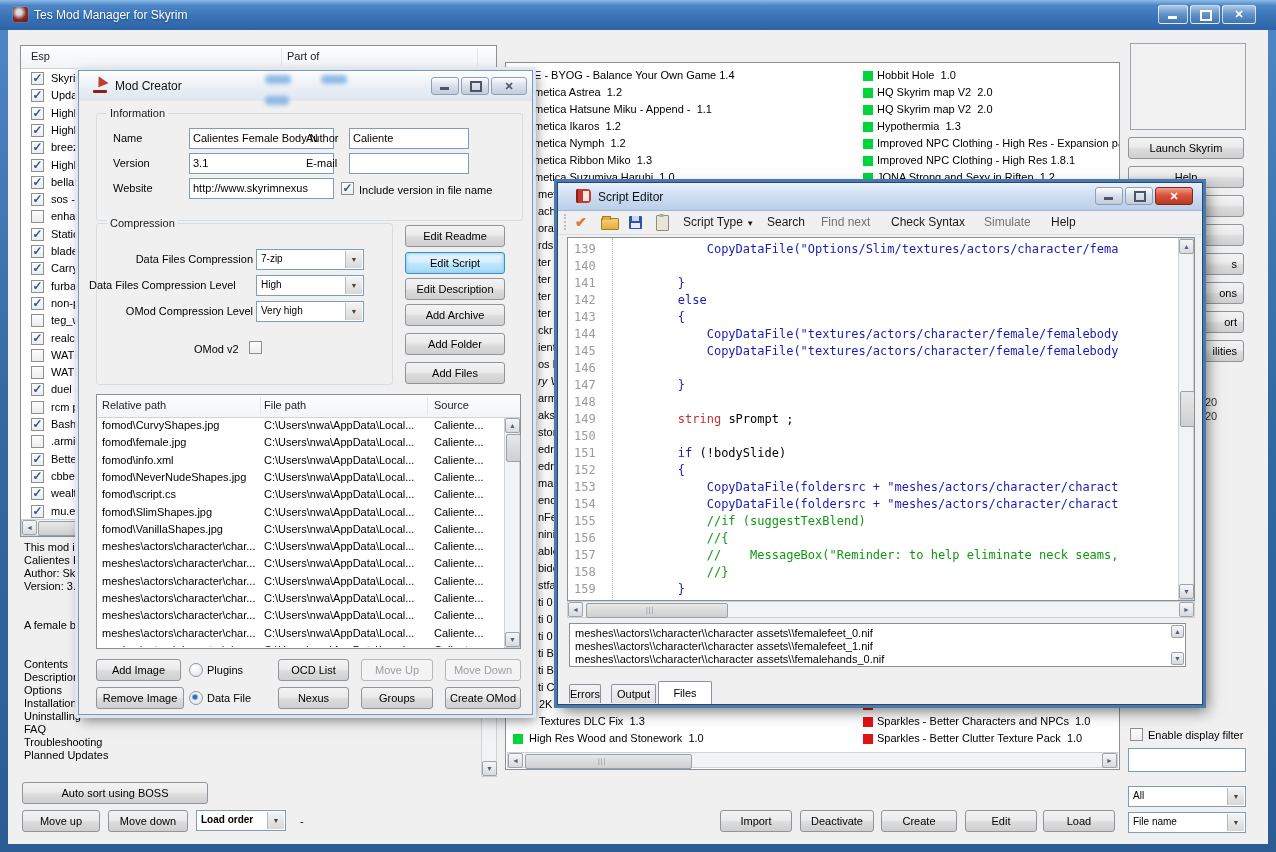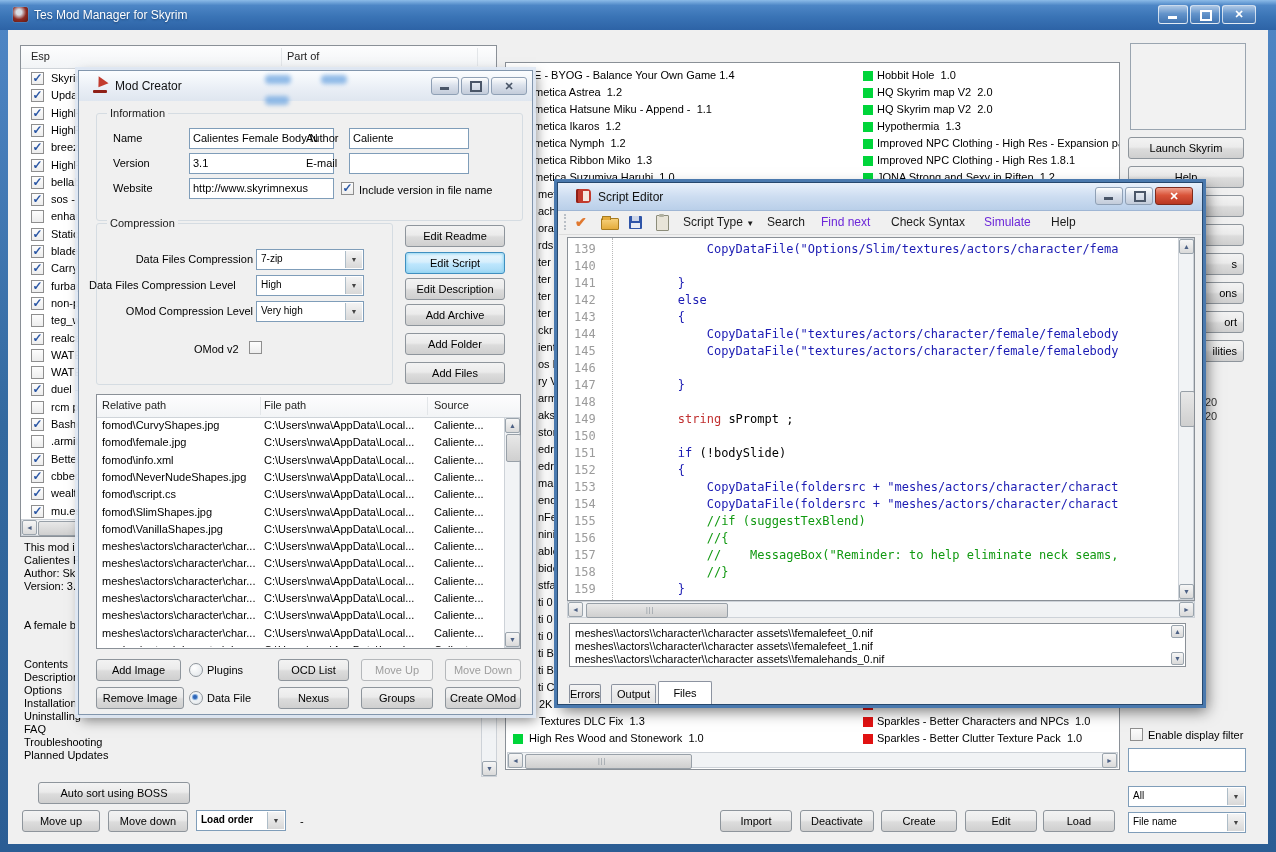--- a/index.html
+++ b/index.html
@@ -113,21 +113,21 @@
   .se-title{position:absolute;left:0;top:0;right:0;height:27px;
     background:linear-gradient(180deg,#e9f1fb,#cdddf1 50%,#b9cfe9);border-bottom:1px solid #9fb6d4;padding-left:40px;}
   .se-title .t{position:absolute;left:40px;top:7px;font-size:12px;color:#111;}
   .se-icon{position:absolute;left:18px;top:6px;width:15px;height:14px;background:#c23b2e;border-radius:2px 4px 4px 2px;
     box-shadow:inset 2px 0 0 #8f1f16;}
   .se-icon::after{content:"";position:absolute;right:2px;top:2px;width:6px;height:10px;background:#f4e9e0;}
   .capb.red{border:1px solid #7e2a1c;background:linear-gradient(180deg,#f0a08c,#d9543a 45%,#b83723);color:#fff;}
   .se-toolbar{position:absolute;left:1px;top:28px;right:1px;height:23px;background:#f0f0f0;
     border-bottom:1px solid #dcdcdc;}
   .tb-item{position:absolute;top:4px;font-size:12px;color:#1b1b1b;white-space:nowrap;}
-  .tb-item.off{color:#6d28d9;}
+  .tb-item.off{color:#737373;}
   .tb-grip{position:absolute;left:5px;top:3px;height:16px;width:3px;border-left:2px dotted #b9bfc6;}
   .ic-check{position:absolute;top:3px;color:#e0782f;font-weight:bold;font-size:14px;}
   .ic-folder{position:absolute;top:7px;width:16px;height:10px;background:linear-gradient(#f6d07a,#e4ac3c);
     border:1px solid #a87c20;border-radius:1px;}
   .ic-folder::before{content:"";position:absolute;left:0;top:-3px;width:7px;height:3px;background:#e4ac3c;
     border:1px solid #a87c20;border-bottom:none;border-radius:1px 1px 0 0;}
   .ic-save{position:absolute;top:5px;width:13px;height:13px;background:#2f55a8;border-radius:1px;}
   .ic-save::before{content:"";position:absolute;left:3px;top:0;width:7px;height:5px;background:#cdd6e8;}
   .ic-save::after{content:"";position:absolute;left:2px;bottom:1px;width:9px;height:5px;background:#e8ecf4;}
   .ic-paste{position:absolute;top:4px;width:11px;height:14px;background:#e8e4d8;border:1px solid #8c8c7a;border-radius:1px;}
@@ -359,21 +359,21 @@
           <div class="ml-row" style="top: 260px;">
             <div class="ml-lbl" style="left: 32px;">ckr</div>
           </div>
           <div class="ml-row" style="top: 277px;">
             <div class="ml-lbl" style="left: 32px;">ient</div>
           </div>
           <div class="ml-row" style="top: 294px;">
             <div class="ml-lbl" style="left: 32px;">os l</div>
           </div>
           <div class="ml-row" style="top: 311px;">
-            <div class="ml-lbl" style="left: 32px;">ry V</div>
+            <div class="ml-lbl" style="left: 32px; font-style: italic;">ry V</div>
           </div>
           <div class="ml-row" style="top: 328px;">
             <div class="ml-lbl" style="left: 32px;">arm</div>
           </div>
           <div class="ml-row" style="top: 345px;">
             <div class="ml-lbl" style="left: 32px;">aks</div>
           </div>
           <div class="ml-row" style="top: 362px;">
             <div class="ml-lbl" style="left: 32px;">stor</div>
           </div>
@@ -502,21 +502,21 @@
     <div class="tbox" style="left:1128px;top:748px;width:118px;height:24px;"></div>
     <div class="combo" style="left:1128px;top:786px;width:118px;">
       <span class="val">All</span>
       <span class="cbtn">▼</span>
     </div>
     <div class="combo" style="left:1128px;top:812px;width:118px;">
       <span class="val">File name</span>
       <span class="cbtn">▼</span>
     </div>
 
-    <div class="btn" style="left:38px;top:782px;width:152px;">Auto sort using BOSS</div>
+    <div class="btn" style="left:22px;top:782px;width:186px;">Auto sort using BOSS</div>
     <div class="btn" style="left:22px;top:810px;width:78px;">Move up</div>
     <div class="btn" style="left:108px;top:810px;width:80px;">Move down</div>
     <div class="combo" style="left:196px;top:810px;width:90px;font-weight:bold;">
       <span class="val">Load order</span>
       <span class="cbtn">▼</span>
     </div>
     <span class="lbl" style="left:300px;top:815px;">-</span>
     <div id="bottom-actions">
         <div class="btn" style="left: 720px; top: 810px; width: 72px;">Import</div>
         <div class="btn" style="left: 800px; top: 810px; width: 74px;">Deactivate</div>

